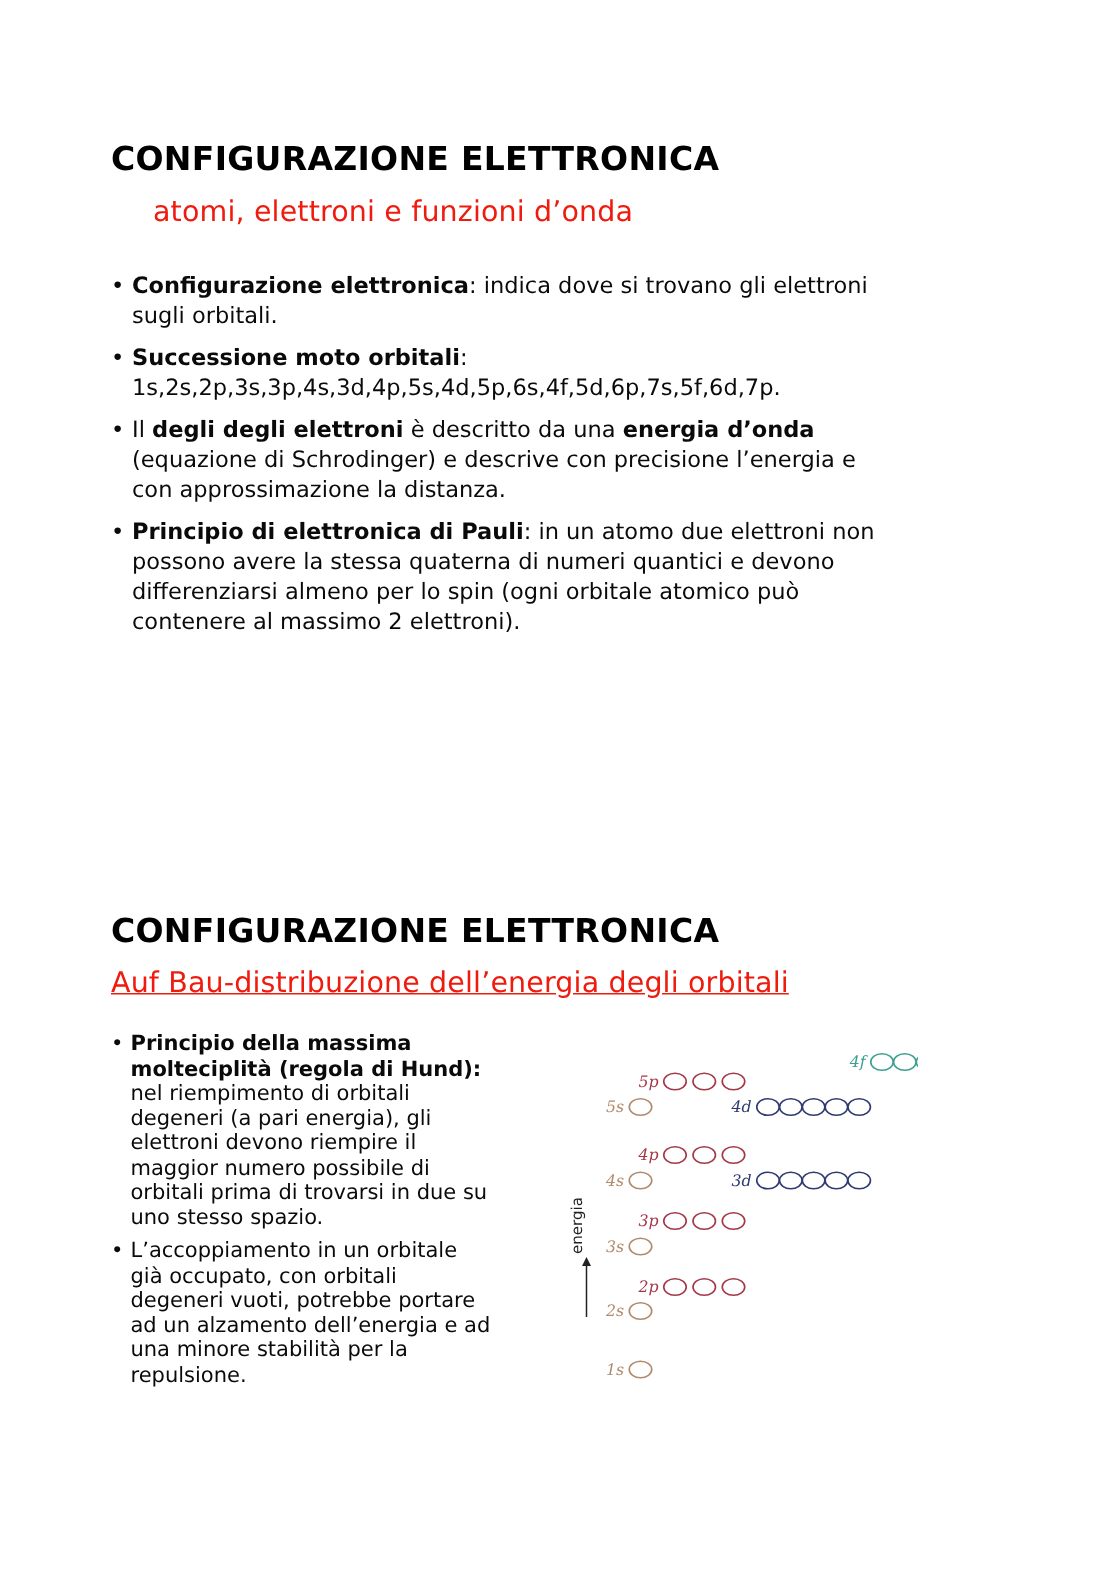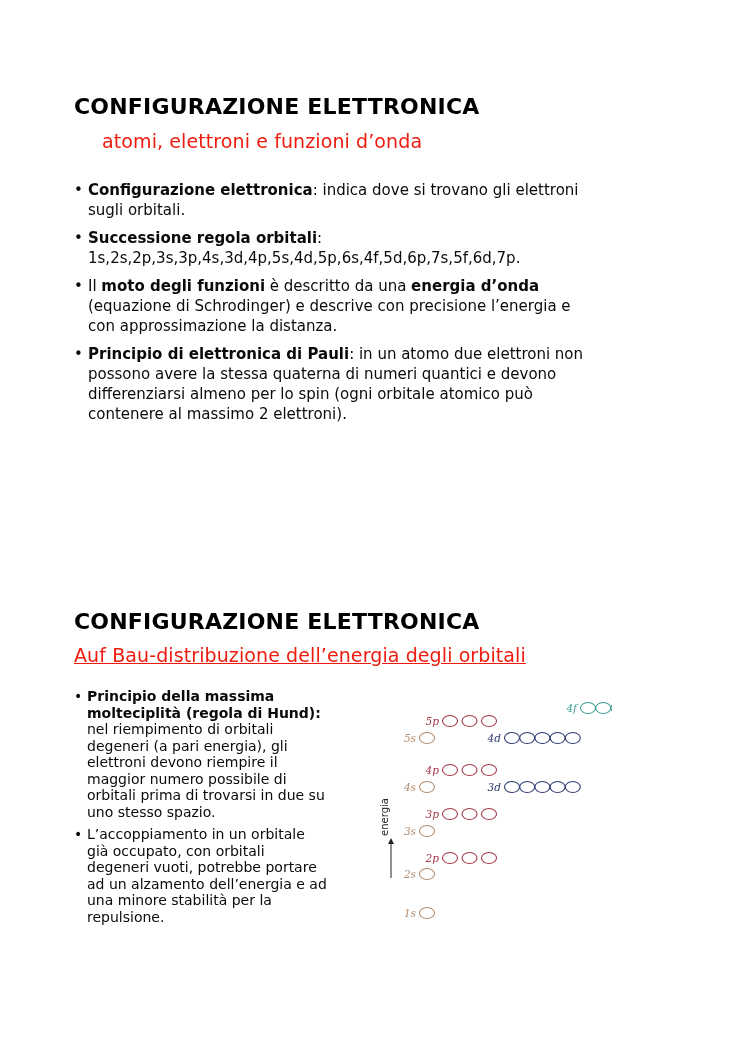--- a/index.html
+++ b/index.html
@@ -49,25 +49,25 @@
     <h1 id="title1" class="slide-title" style="color: rgb(0, 0, 0);">CONFIGURAZIONE ELETTRONICA</h1>
     <h2 id="subtitle1" class="slide-subtitle" style="color: rgb(238, 27, 14); margin-left: 28px;">atomi, elettroni e funzioni d’onda</h2>
 
     <div id="bullets1" class="bullets" style="color: rgb(10, 10, 10);">
       <div class="bullet">
         <span class="dot">•</span>
         <div class="bt"><b>Configurazione elettronica</b>: indica dove si trovano gli elettroni<br>sugli orbitali.</div>
       </div>
       <div class="bullet">
         <span class="dot">•</span>
-        <div class="bt"><b>Successione regola orbitali</b>:<br>1s,2s,2p,3s,3p,4s,3d,4p,5s,4d,5p,6s,4f,5d,6p,7s,5f,6d,7p.</div>
+        <div class="bt"><b>Successione moto orbitali</b>:<br>1s,2s,2p,3s,3p,4s,3d,4p,5s,4d,5p,6s,4f,5d,6p,7s,5f,6d,7p.</div>
       </div>
       <div class="bullet">
         <span class="dot">•</span>
-        <div class="bt">Il <b>moto degli funzioni</b> è descritto da una <b>energia d’onda</b><br>(equazione di Schrodinger) e descrive con precisione l’energia e<br>con approssimazione la distanza.</div>
+        <div class="bt">Il <b>degli degli elettroni</b> è descritto da una <b>energia d’onda</b><br>(equazione di Schrodinger) e descrive con precisione l’energia e<br>con approssimazione la distanza.</div>
       </div>
       <div class="bullet">
         <span class="dot">•</span>
         <div class="bt"><b>Principio di elettronica di Pauli</b>: in un atomo due elettroni non<br>possono avere la stessa quaterna di numeri quantici e devono<br>differenziarsi almeno per lo spin (ogni orbitale atomico può<br>contenere al massimo 2 elettroni).</div>
       </div>
     </div>
 
     <div id="pnum1" class="pnum" style="color: rgb(140, 140, 140);">15</div>
   </section>
 

